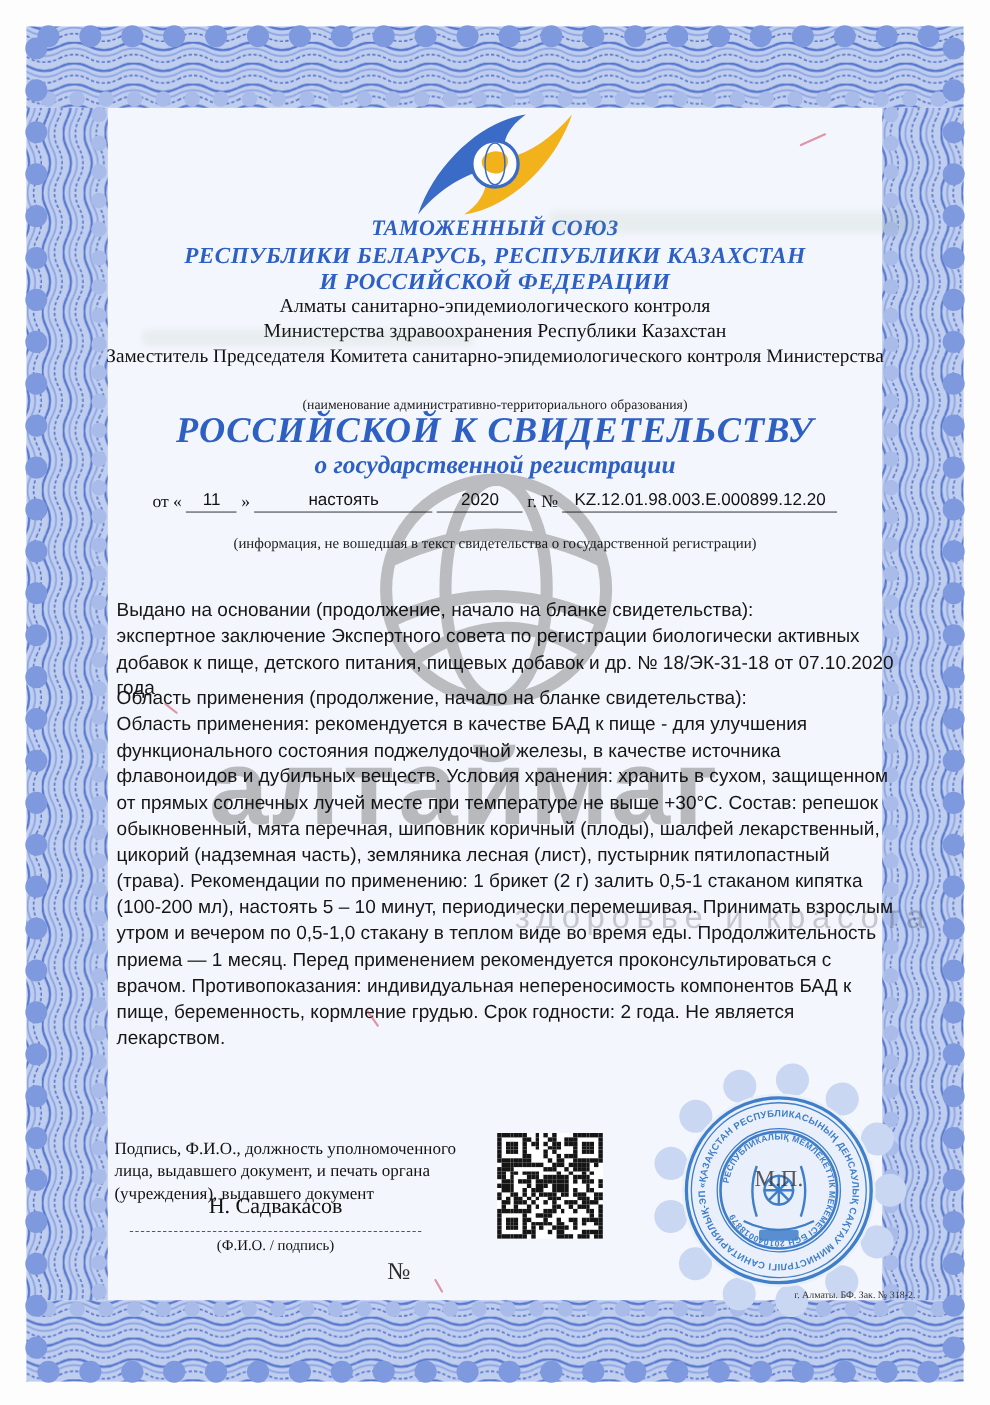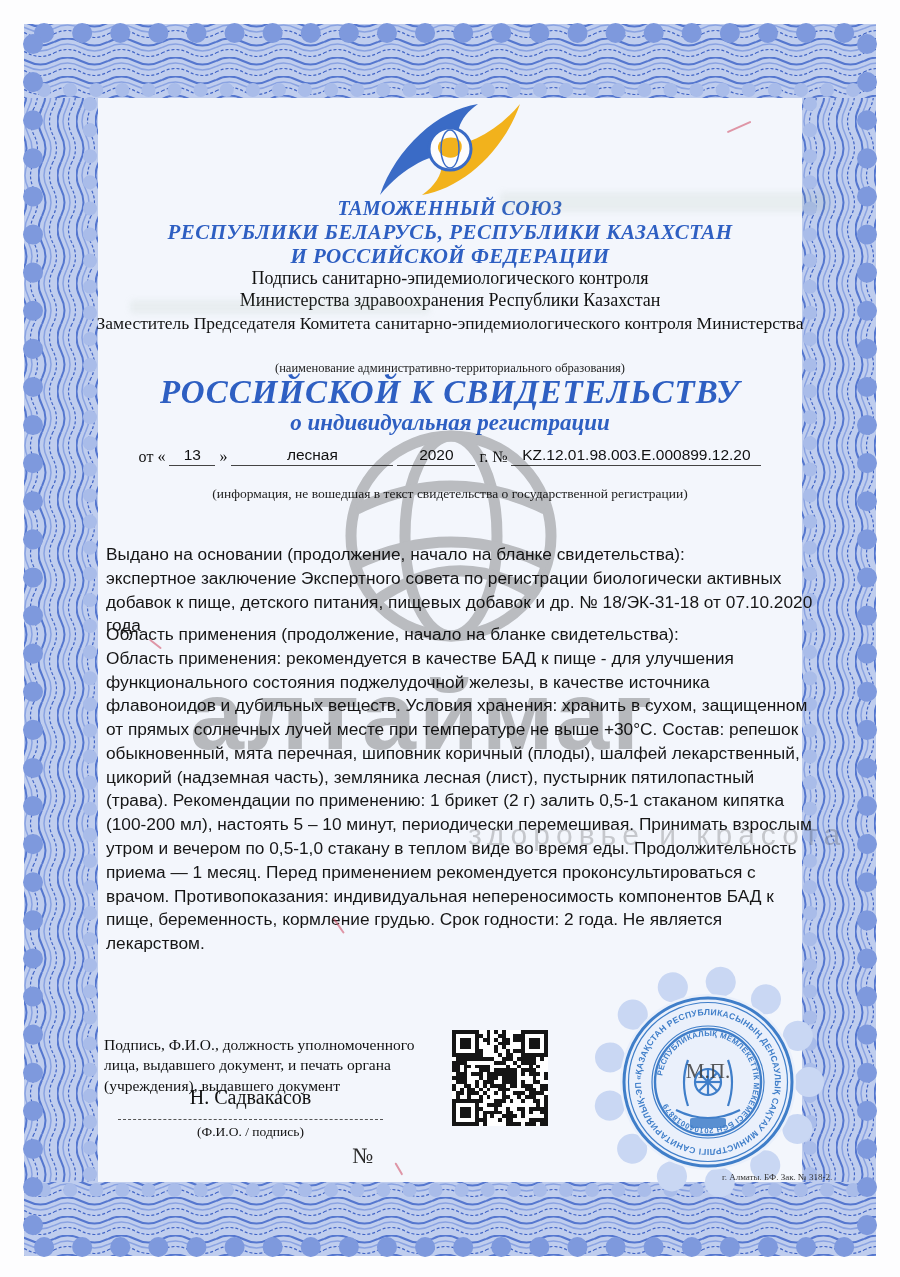--- a/index.html
+++ b/index.html
@@ -80,34 +80,34 @@
     <path d="M62 93 C 102 87 144 49 160 2 C 134 33 102 47 75 44 C 88 60 82 79 62 93 Z" fill="#f2b21c"></path>
     <circle cx="90" cy="47" r="21" fill="#fdfdfd" stroke="#3a6bc6" stroke-width="3"></circle>
     <path d="M78 44 C 80 36 92 33 99 38 C 104 42 102 52 95 55 C 87 58 77 52 78 44 Z" fill="#f2b21c"></path>
     <ellipse cx="90" cy="47" rx="9" ry="19" fill="none" stroke="#3a6bc6" stroke-width="1.4"></ellipse>
   </svg>
 
   <div class="abs ctr blue hdr-union" style="top:197px;font-size:20px;">ТАМОЖЕННЫЙ СОЮЗ</div>
   <div class="abs ctr blue hdr-union" style="top:220px;font-size:21px;">РЕСПУБЛИКИ БЕЛАРУСЬ, РЕСПУБЛИКИ КАЗАХСТАН</div>
   <div class="abs ctr blue hdr-union" style="top:244px;font-size:21px;">И РОССИЙСКОЙ ФЕДЕРАЦИИ</div>
 
-  <div class="abs ctr serif-line" style="top:268px;font-size:18px;">Подпись санитарно-эпидемиологического контроля</div>
+  <div class="abs ctr serif-line" style="top:268px;font-size:18px;">Алматы санитарно-эпидемиологического контроля</div>
   <div class="abs ctr serif-line" style="top:290px;font-size:18px;">Министерства здравоохранения Республики Казахстан</div>
   <div class="abs ctr serif-line" style="top:313px;font-size:17.5px;">Заместитель Председателя Комитета санитарно-эпидемиологического контроля Министерства</div>
 
   <div class="abs ctr caption" style="top:361px;">(наименование административно-территориального образования)</div>
 
   <div class="abs ctr blue doc-title" style="top:374px;">РОССИЙСКОЙ К СВИДЕТЕЛЬСТВУ</div>
-  <div class="abs ctr blue doc-subtitle" style="top:410px;">о индивидуальная регистрации</div>
+  <div class="abs ctr blue doc-subtitle" style="top:410px;">о государственной регистрации</div>
 
   <div class="abs dateline">
     <span>от «</span>
-      <span class="blank" style="min-width:34px;">13</span>
+      <span class="blank" style="min-width:34px;">11</span>
       <span>»</span>
-    <span class="blank" style="min-width:150px;">лесная</span>
+    <span class="blank" style="min-width:150px;">настоять</span>
     <span class="blank" style="min-width:66px;">2020</span>
     <span>г.</span>
     <span>№</span>
     <span class="blank" style="min-width:238px;">KZ.12.01.98.003.Е.000899.12.20</span>
   </div>
 
   <div class="abs ctr caption" style="top:486px;font-size:13.5px;">(информация, не вошедшая в текст свидетельства о государственной регистрации)</div>
 
   <div class="abs body-text" style="top:543px;">
     <div class="pt">Выдано на основании (продолжение, начало на бланке свидетельства):</div>

